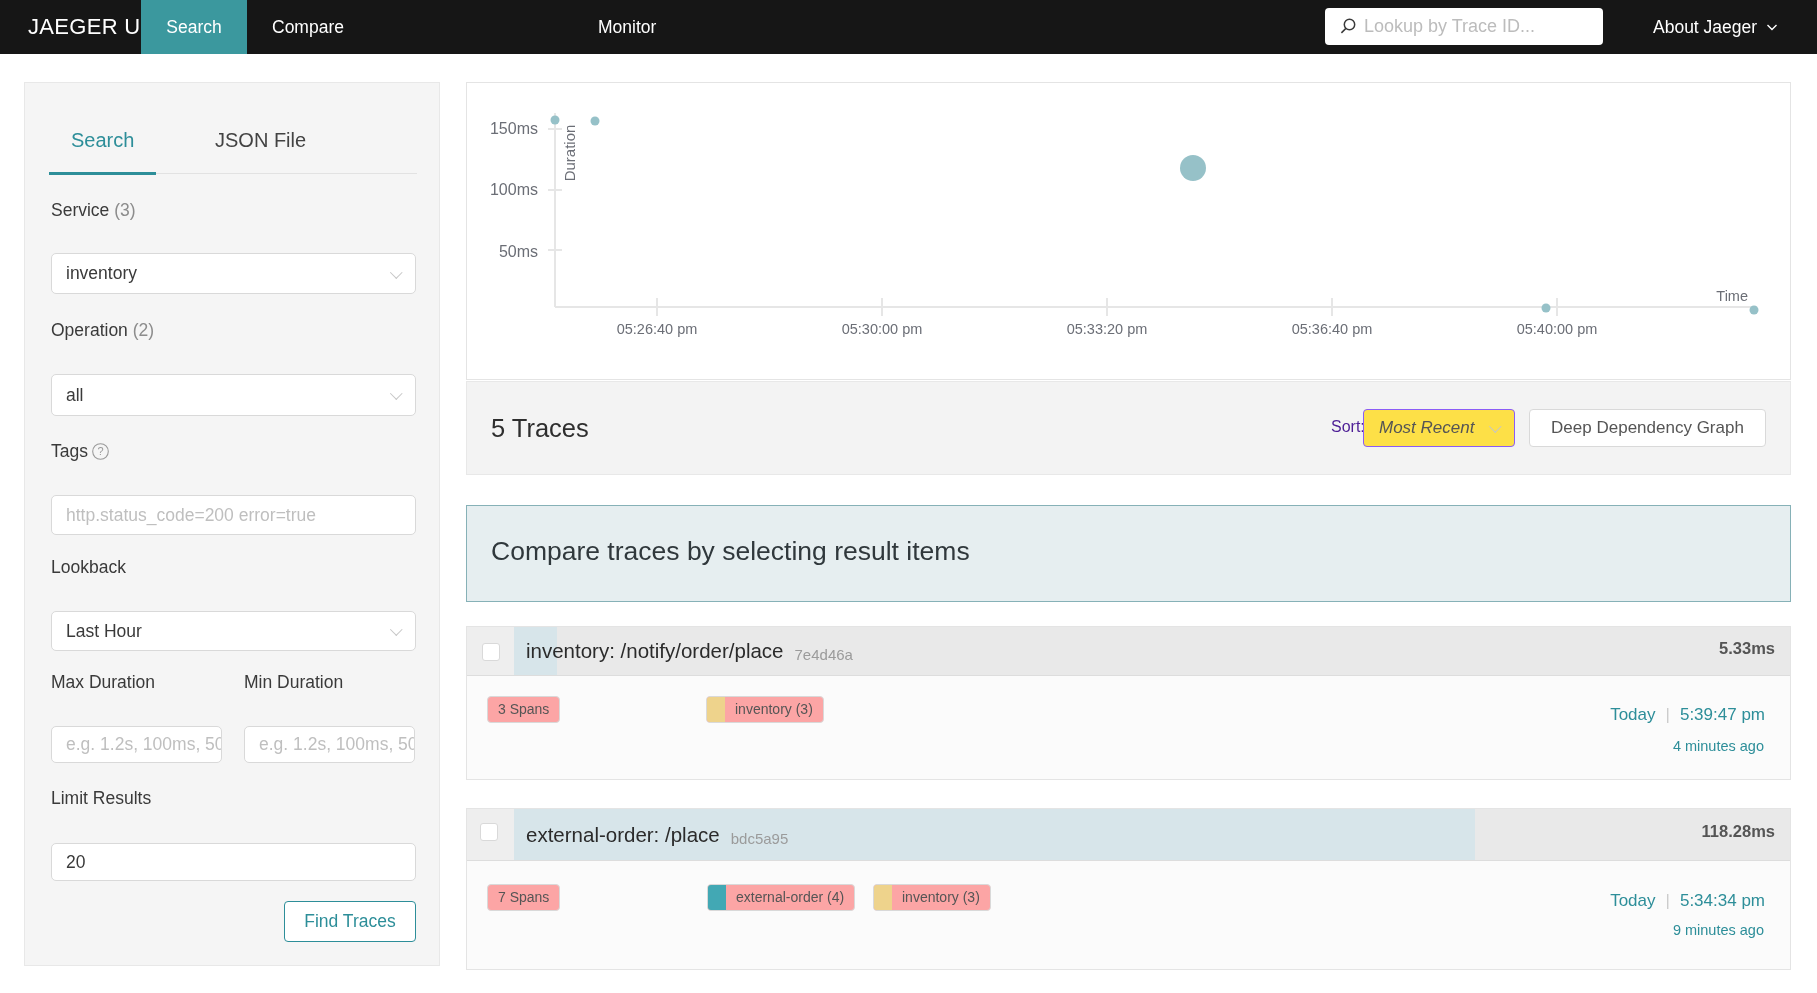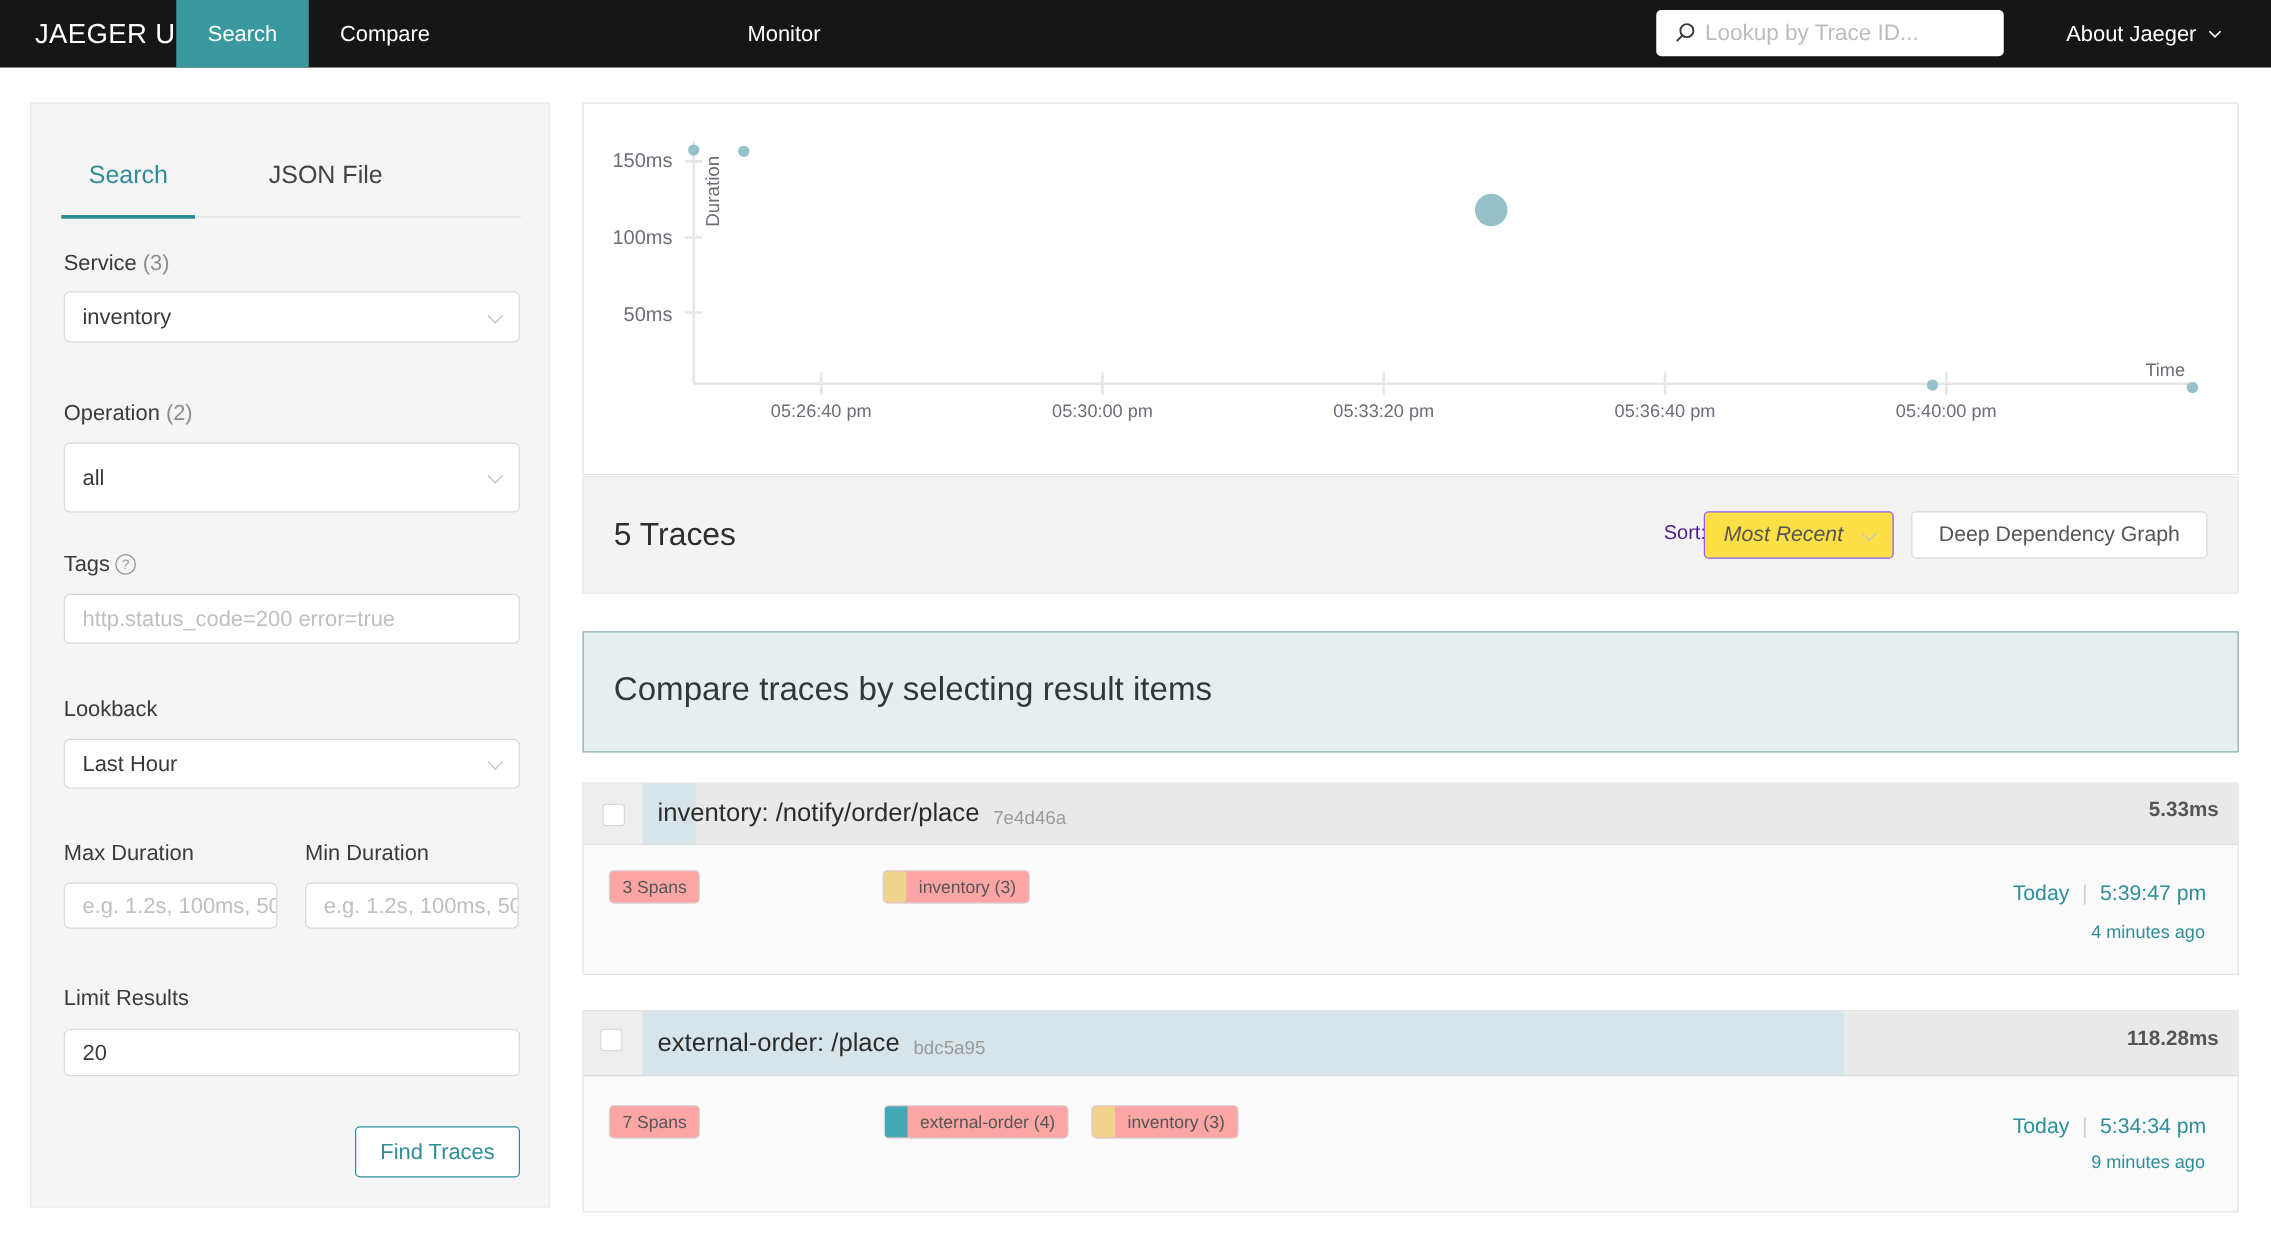--- a/index.html
+++ b/index.html
@@ -13,21 +13,21 @@
   .navitem { position:absolute; top:0; height:54px; line-height:54px; color:#fff; font-size:17.5px; }
   #nav-search-tab { position:absolute; left:141px; top:0; width:106px; height:54px; background:#3b989e; color:#fff; font-size:17.5px; text-align:center; line-height:54px; }
   #nav-lookup { position:absolute; left:1325px; top:8px; width:278px; height:37px; background:#fff; border-radius:4px; }
   #nav-lookup .ph { position:absolute; left:39px; top:0; line-height:37px; color:#bcbcbc; font-size:18px; }
   #about { position:absolute; left:1653px; top:0; height:54px; line-height:54px; color:#fff; font-size:17.5px; }
 
   
   #sidebar { position:absolute; left:24px; top:82px; width:416px; height:884px; background:#f5f5f5; border:1px solid #e8e8e8; }
   .sb-label { position:absolute; font-size:17.5px; color:#3a3a3a; }
   .sb-label .cnt { color:#8c8c8c; }
-  .sb-box { position:absolute; background:#fff; border:1px solid #d9d9d9; border-radius:5px; font-size:17.5px; color:#3a3a3a; overflow:hidden; }
+  .sb-box { position:absolute; background:#fff; border:1px solid #d9d9d9; border-radius:5px; font-size:17.5px; color:#3a3a3a; overflow:hidden;margin-top:20px; }
   .sb-box .val { position:absolute; left:14px; top:0; bottom:0; display:flex; align-items:center; }
   .sb-box .ph2 { color:#bfbfbf; white-space:nowrap; overflow:hidden; }
   .chev { position:absolute; right:12px; top:50%; width:11px; height:11px; margin-top:-8px; }
   .chev:before { content:""; position:absolute; left:0; top:2px; width:7.5px; height:7.5px; border-right:1.5px solid #c6c6c6; border-bottom:1.5px solid #c6c6c6; transform:rotate(45deg); }
 
   
   #chart { position:absolute; left:466px; top:82px; width:1325px; height:298px; background:#fff; border:1px solid #e4e4e4;text-align:right; }
   #tracesbar { position:absolute; left:466px; top:381px; width:1325px; height:94px; background:#f3f3f3; border:1px solid #e8e8e8; }
   #banner { position:absolute; left:466px; top:505px; width:1325px; height:97px; background:#e6eef0; border:1px solid #86b1b7; }
   #banner .txt { position:absolute; left:24px; top:30px; font-size:26.5px; color:#30383c; }
@@ -75,21 +75,21 @@
     <div class="abs" style="left:24px; top:90px; width:368px; height:1px; background:#e2e2e2;"></div>
     <div class="abs" style="left:24px; top:89px; width:107px; height:3px; background:#2d8e99;"></div>
 
     <div class="sb-label" style="left:26px; top:117px;">Service <span class="cnt">(3)</span></div>
     <div class="sb-box" style="left:26px; top:150px; width:365px; height:41px;">
         <span class="val">inventory</span>
         <span class="chev"></span>
       </div>
 
     <div class="sb-label" style="left:26px; top:237px;">Operation <span class="cnt">(2)</span></div>
-    <div class="sb-box" style="left:26px; top:271px; width:365px; height:56px;">
+    <div class="sb-box" style="left:26px; top:271px; width:365px; height:42px;">
         <span class="val">all</span>
         <span class="chev"></span>
       </div>
 
     <div class="sb-label" style="left:26px; top:358px;">Tags
       <svg width="17" height="17" viewBox="0 0 17 17" style="vertical-align:-3px; margin-left:-1px;">
           <circle cx="8.5" cy="8.5" r="7.8" fill="none" stroke="#9a9a9a" stroke-width="1.1"></circle>
           <text x="8.5" y="12" text-anchor="middle" font-size="11" fill="#9a9a9a" font-family="Liberation Sans">?</text>
         </svg>
     </div>

